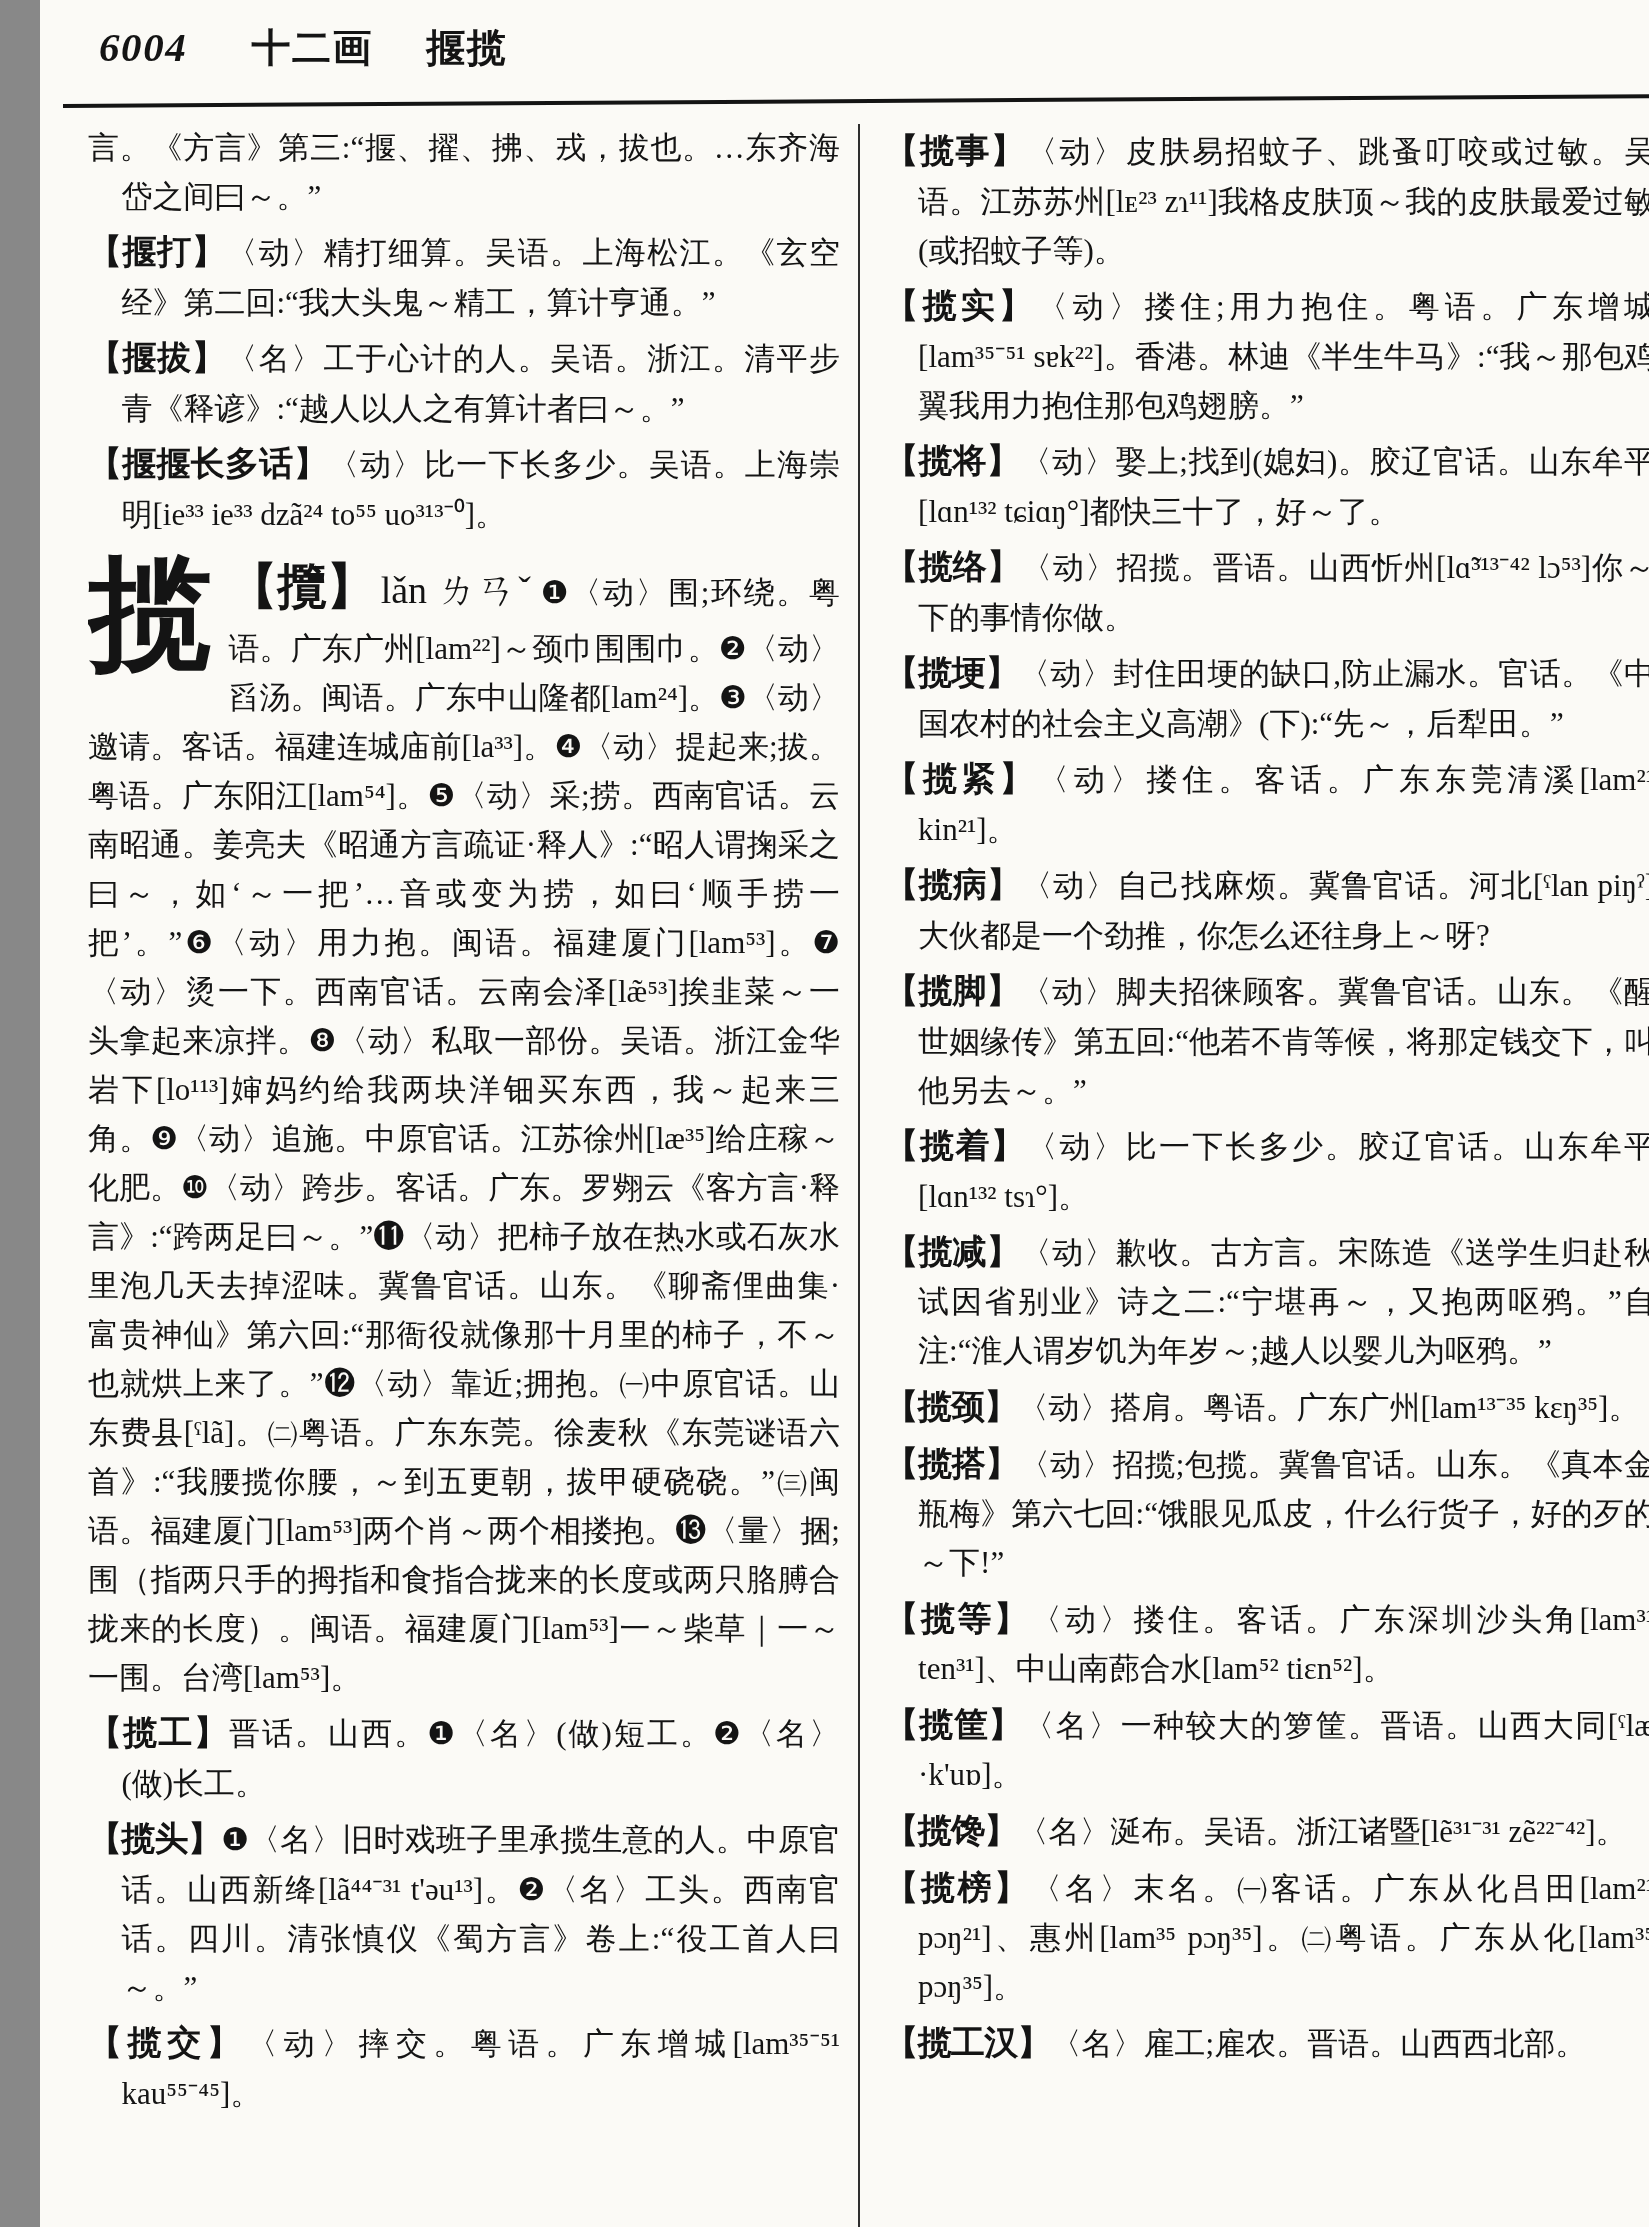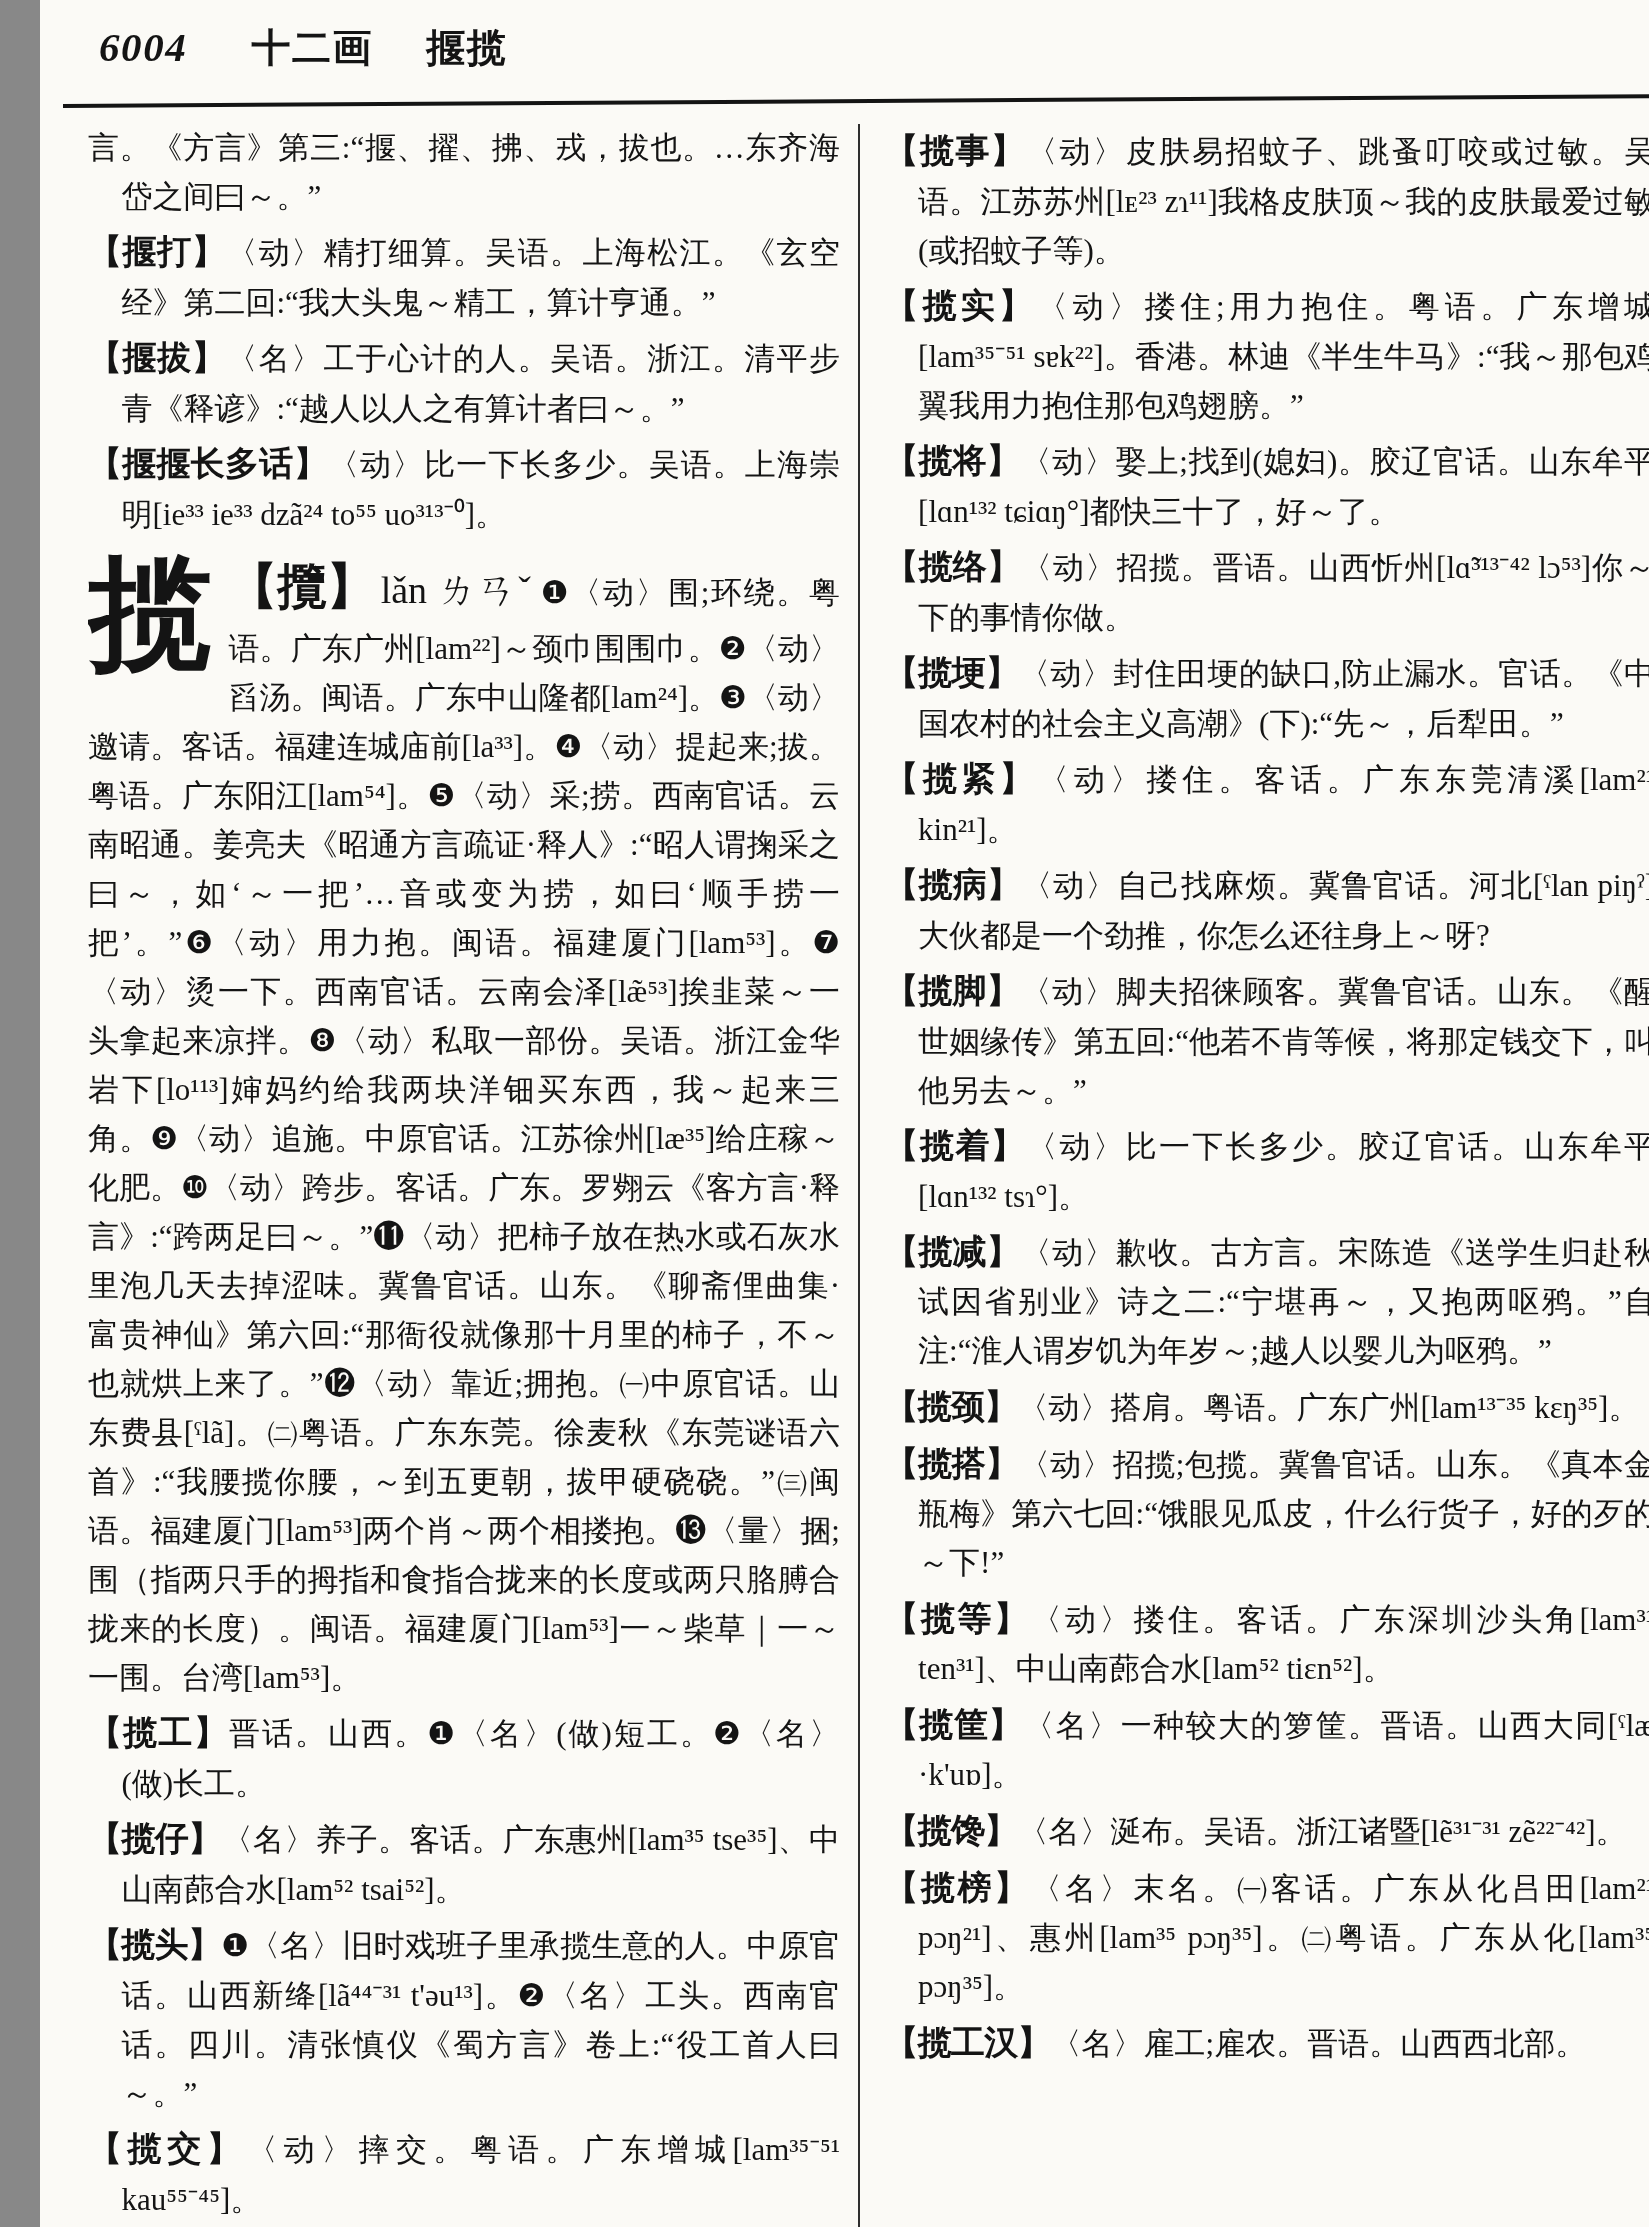--- a/index.html
+++ b/index.html
@@ -76,21 +76,20 @@
   <div class="header-rule"></div>
 
   <div class="cols">
     <div class="col col-left" id="col-left">
         <p class="entry"><span class="entry-body">言。《方言》第三:“揠、擢、拂、戎，拔也。…东齐海岱之间曰～。”</span></p>
         <p class="entry"><span class="entry-head">【揠打】</span><span class="entry-body">〈动〉精打细算。吴语。上海松江。《玄空经》第二回:“我大头鬼～精工，算计亨通。”</span></p>
         <p class="entry"><span class="entry-head">【揠拔】</span><span class="entry-body">〈名〉工于心计的人。吴语。浙江。清平步青《释谚》:“越人以人之有算计者曰～。”</span></p>
         <p class="entry"><span class="entry-head">【揠揠长多话】</span><span class="entry-body">〈动〉比一下长多少。吴语。上海崇明[ie³³ ie³³ dzã²⁴ to⁵⁵ uo³¹³⁻⁰]。</span></p>
         <p class="entry main-entry"><span class="main-headchar">揽</span><span class="main-variant">【攬】</span><span class="main-pron">lǎn ㄌㄢˇ</span><span class="entry-body">❶〈动〉围;环绕。粤语。广东广州[lam²²]～颈巾围围巾。❷〈动〉舀汤。闽语。广东中山隆都[lam²⁴]。❸〈动〉邀请。客话。福建连城庙前[la³³]。❹〈动〉提起来;拔。粤语。广东阳江[lam⁵⁴]。❺〈动〉采;捞。西南官话。云南昭通。姜亮夫《昭通方言疏证·释人》:“昭人谓掬采之曰～，如‘～一把’…音或变为捞，如曰‘顺手捞一把’。”❻〈动〉用力抱。闽语。福建厦门[lam⁵³]。❼〈动〉烫一下。西南官话。云南会泽[læ̃⁵³]挨韭菜～一头拿起来凉拌。❽〈动〉私取一部份。吴语。浙江金华岩下[lo¹¹³]婶妈约给我两块洋钿买东西，我～起来三角。❾〈动〉追施。中原官话。江苏徐州[læ³⁵]给庄稼～化肥。❿〈动〉跨步。客话。广东。罗翙云《客方言·释言》:“跨两足曰～。”⓫〈动〉把柿子放在热水或石灰水里泡几天去掉涩味。冀鲁官话。山东。《聊斋俚曲集·富贵神仙》第六回:“那衙役就像那十月里的柿子，不～也就烘上来了。”⓬〈动〉靠近;拥抱。㈠中原官话。山东费县[ˤlã]。㈡粤语。广东东莞。徐麦秋《东莞谜语六首》:“我腰揽你腰，～到五更朝，拔甲硬硗硗。”㈢闽语。福建厦门[lam⁵³]两个肖～两个相搂抱。⓭〈量〉捆;围（指两只手的拇指和食指合拢来的长度或两只胳膊合拢来的长度）。闽语。福建厦门[lam⁵³]一～柴草｜一～一围。台湾[lam⁵³]。</span></p>
         <p class="entry"><span class="entry-head">【揽工】</span><span class="entry-body">晋话。山西。❶〈名〉(做)短工。❷〈名〉(做)长工。</span></p>
-        <p class="entry"><span class="entry-head">【揽仔】</span><span class="entry-body">〈名〉养子。客话。广东惠州[lam³⁵ tse³⁵]、中山南蓢合水[lam⁵² tsai⁵²]。</span></p>
         <p class="entry"><span class="entry-head">【揽头】</span><span class="entry-body">❶〈名〉旧时戏班子里承揽生意的人。中原官话。山西新绛[lã⁴⁴⁻³¹ t'əu¹³]。❷〈名〉工头。西南官话。四川。清张慎仪《蜀方言》卷上:“役工首人曰～。”</span></p>
         <p class="entry"><span class="entry-head">【揽交】</span><span class="entry-body">〈动〉摔交。粤语。广东增城[lam³⁵⁻⁵¹ kau⁵⁵⁻⁴⁵]。</span></p>
       </div>
     <div class="col-divider"></div>
     <div class="col col-right" id="col-right">
         <p class="entry"><span class="entry-head">【揽事】</span><span class="entry-body">〈动〉皮肤易招蚊子、跳蚤叮咬或过敏。吴语。江苏苏州[lᴇ²³ zɿ¹¹]我格皮肤顶～我的皮肤最爱过敏(或招蚊子等)。</span></p>
         <p class="entry"><span class="entry-head">【揽实】</span><span class="entry-body">〈动〉搂住;用力抱住。粤语。广东增城[lam³⁵⁻⁵¹ sɐk²²]。香港。林迪《半生牛马》:“我～那包鸡翼我用力抱住那包鸡翅膀。”</span></p>
         <p class="entry"><span class="entry-head">【揽将】</span><span class="entry-body">〈动〉娶上;找到(媳妇)。胶辽官话。山东牟平[lɑn¹³² tɕiɑŋ°]都快三十了，好～了。</span></p>
         <p class="entry"><span class="entry-head">【揽络】</span><span class="entry-body">〈动〉招揽。晋语。山西忻州[lɑ̃³¹³⁻⁴² lɔ⁵³]你～下的事情你做。</span></p>
         <p class="entry"><span class="entry-head">【揽埂】</span><span class="entry-body">〈动〉封住田埂的缺口,防止漏水。官话。《中国农村的社会主义高潮》(下):“先～，后犁田。”</span></p>

